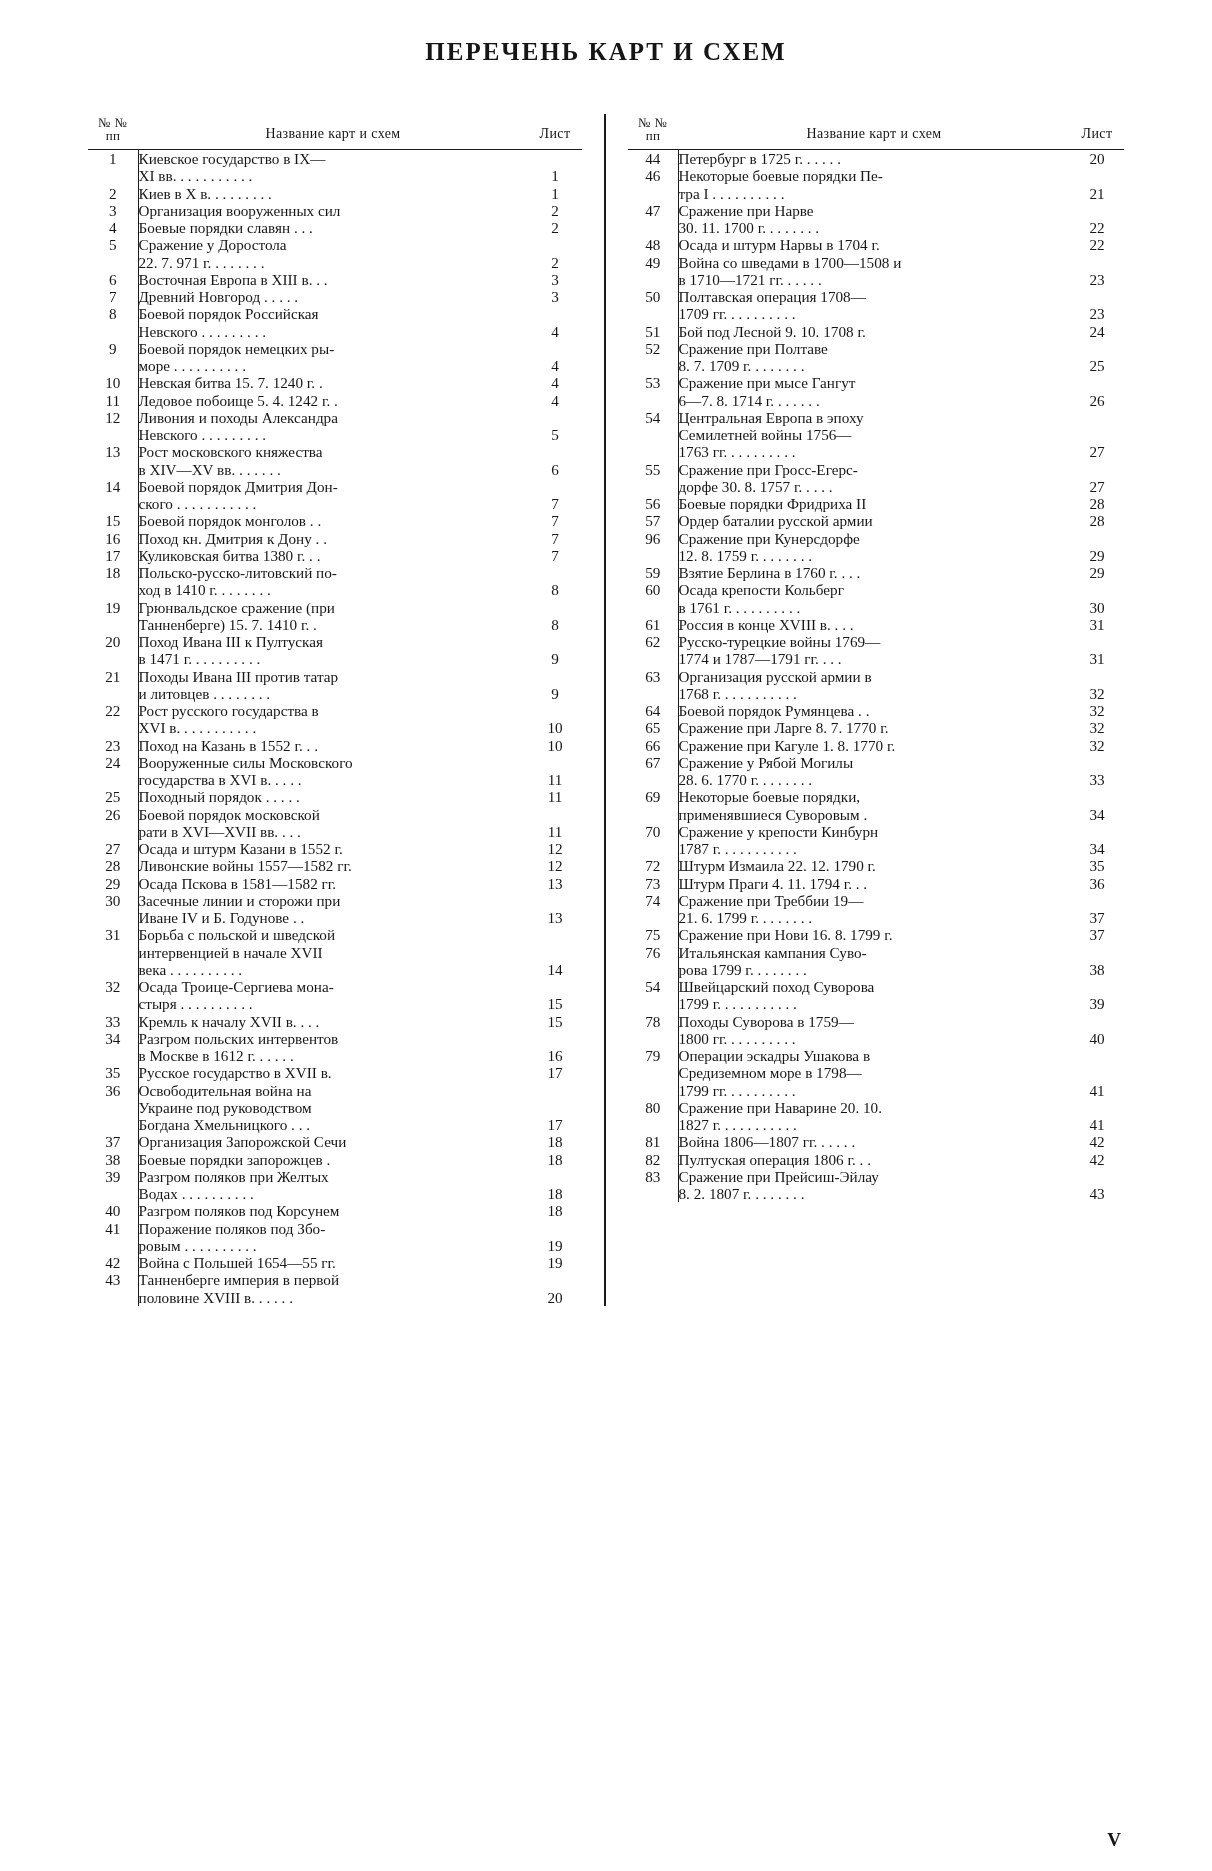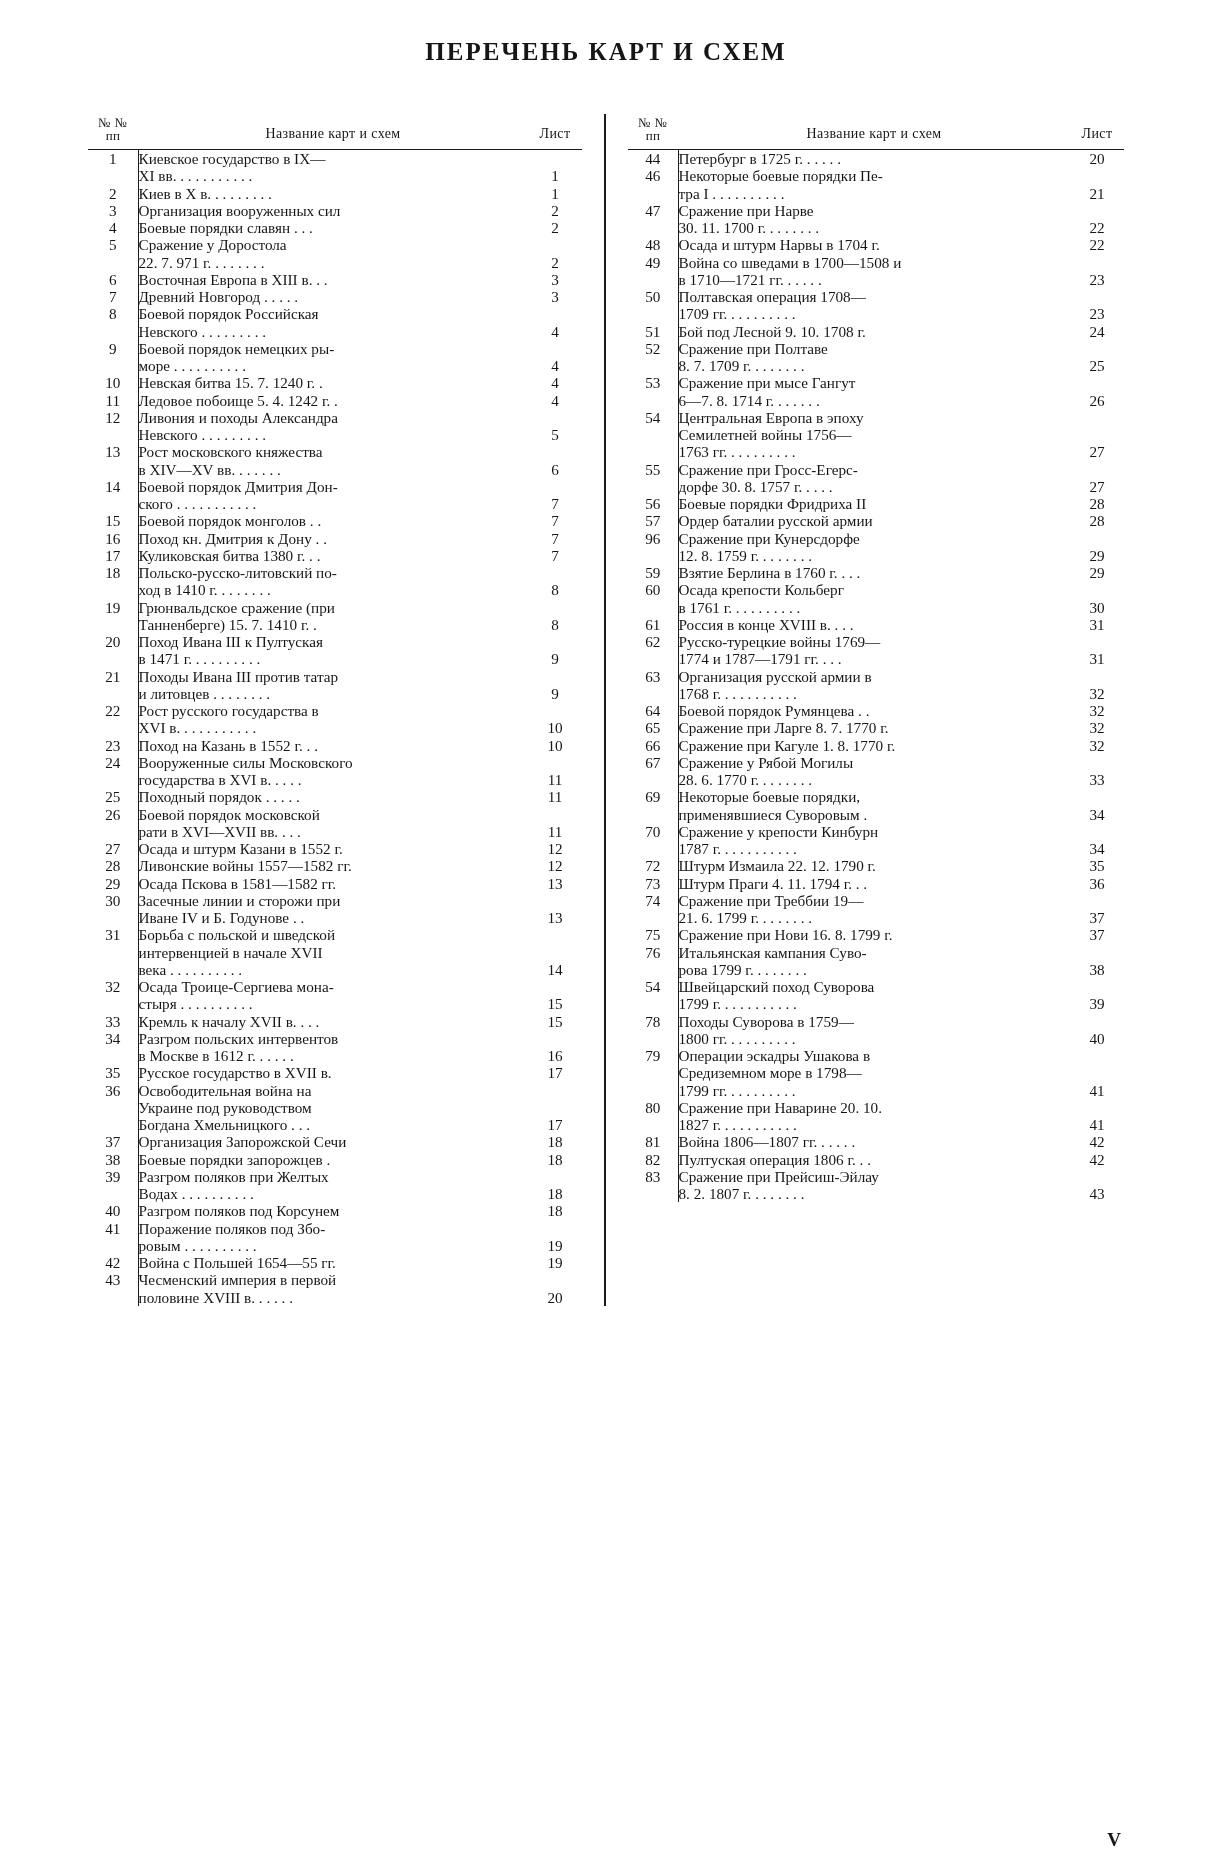--- a/index.html
+++ b/index.html
@@ -556,21 +556,21 @@
               <td class="name">
                 <span class="entry-line">Война с Польшей 1654—55 гг.</span>
               </td>
               <td class="sheet">
                 <span style="display: block;">19</span>
               </td>
             </tr>
             <tr>
               <td class="num">43</td>
               <td class="name">
-                <span class="entry-line">Чесменский империя в первой</span>
+                <span class="entry-line">Танненберге империя в первой</span>
                 <span class="entry-line">половине XVIII в. . . . . .</span>
               </td>
               <td class="sheet">
                 <span style="display: block; visibility: hidden;">0</span>
                 <span style="display: block;">20</span>
               </td>
             </tr>
           </tbody>
       </table>
     </div>

